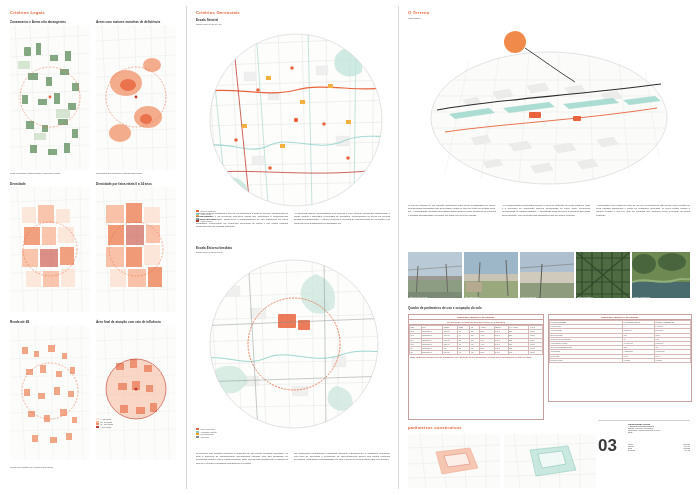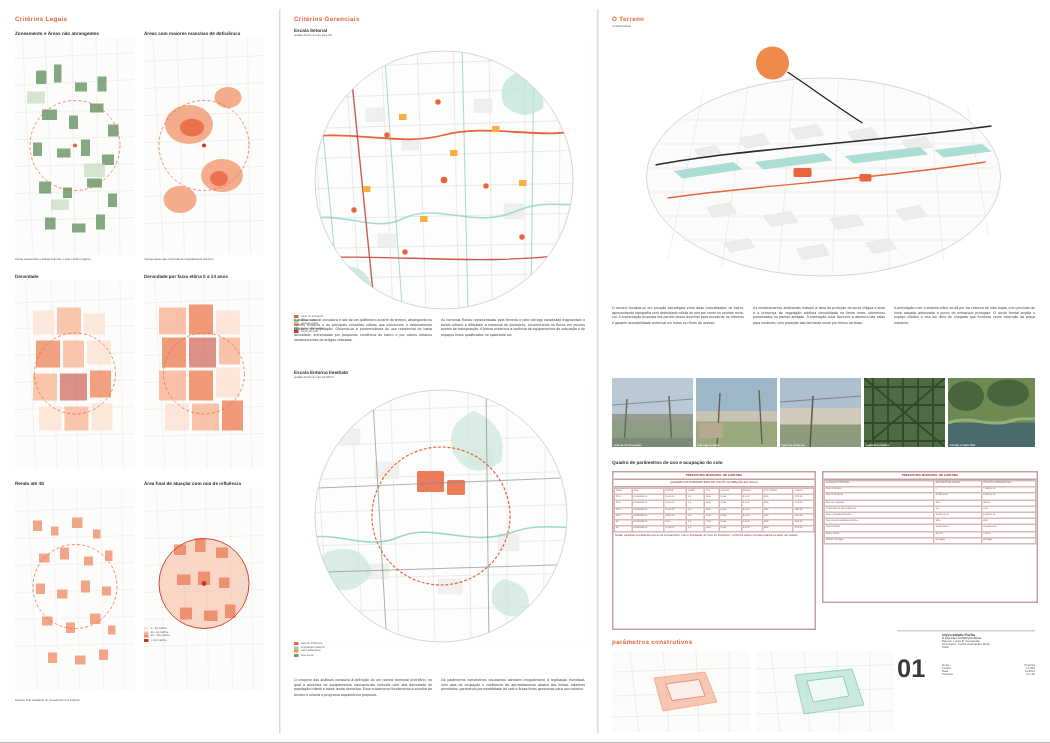--- a/index.html
+++ b/index.html
@@ -661,21 +661,21 @@
       <rect width="92" height="54" fill="#fbfbf9"></rect>
       <g stroke="#dcdcdc" stroke-width="0.3" fill="none">
           <path d="M10 0 L16 54 M32 0 L36 54 M54 0 L56 54 M76 0 L76 54 M0 12 L92 9 M0 28 L92 25 M0 42 L92 40"></path>
         </g>
       <polygon points="26,16 64,12 72,36 32,42" fill="#a8ddcf" opacity="0.6" stroke="#4fae96" stroke-width="0.6"></polygon>
       <polygon points="34,20 58,17 62,30 38,34" fill="#ffffff" opacity="0.75" stroke="#3f9d86" stroke-width="0.4"></polygon>
     </svg>
   </div>
 
   <div style="position:absolute;left:598px;top:420px;width:92px;height:68px;border-top:.5px solid #cfcfcf;">
-    <div style="position:absolute;left:0;top:16px;" class="lg-num">01</div>
+    <div style="position:absolute;left:0;top:16px;" class="lg-num">03</div>
     <div style="position:absolute;left:30px;top:2px;width:62px;">
       <div style="font-size:2.3px;font-weight:bold;color:#333;">Universidade Pucha</div>
       <div style="font-size:2.3px;color:#333;">A Escola Contemporânea</div>
       <div style="font-size:2px;color:#555;">Estudo: Lucas E. Fernandes</div>
       <div style="font-size:2px;color:#555;">Orientador: Carlos Guimarães Mello</div>
       <div style="font-size:2px;color:#555;">2022</div>
     </div>
     <div style="position:absolute;left:30px;top:22px;width:62px;">
       <div style="display:flex;justify-content:space-between;font-size:1.9px;color:#555;">
           <span>Nome</span>

